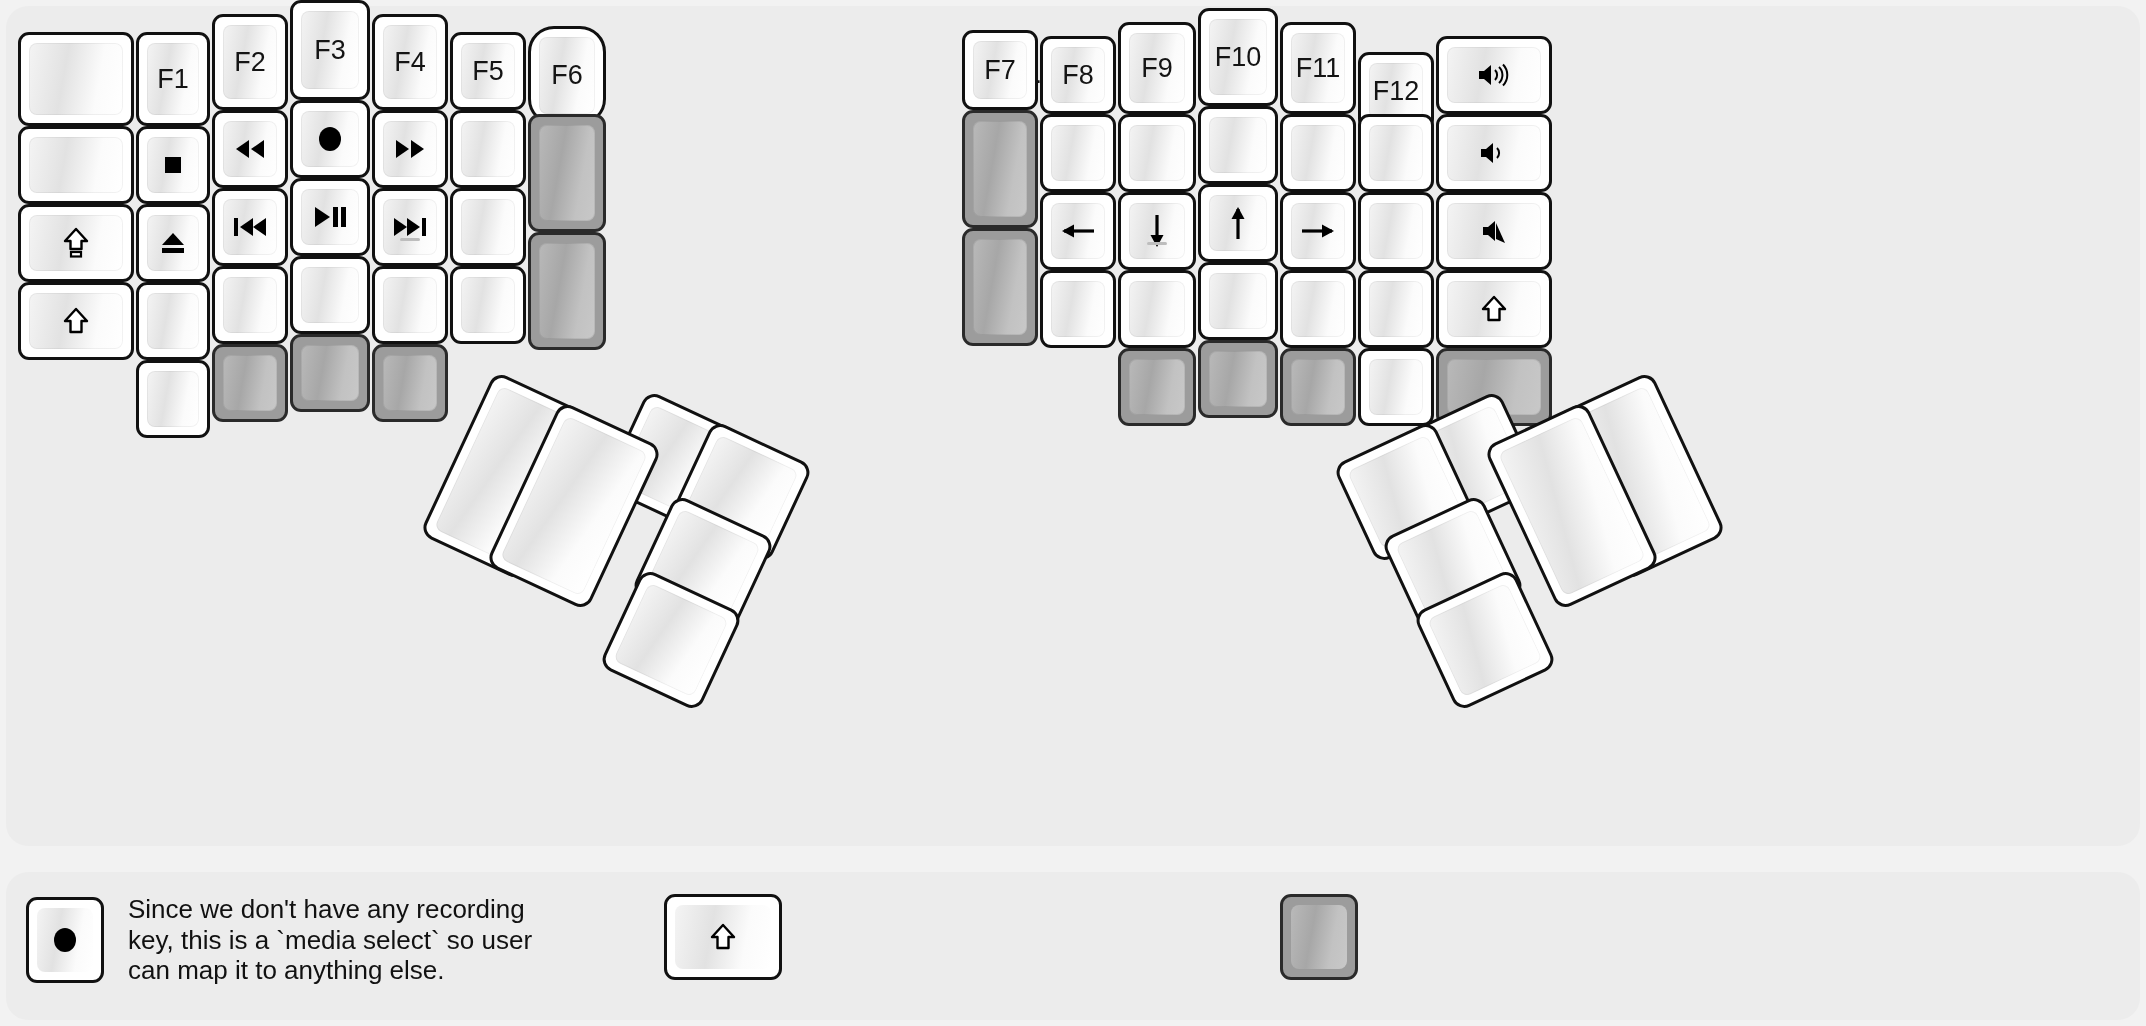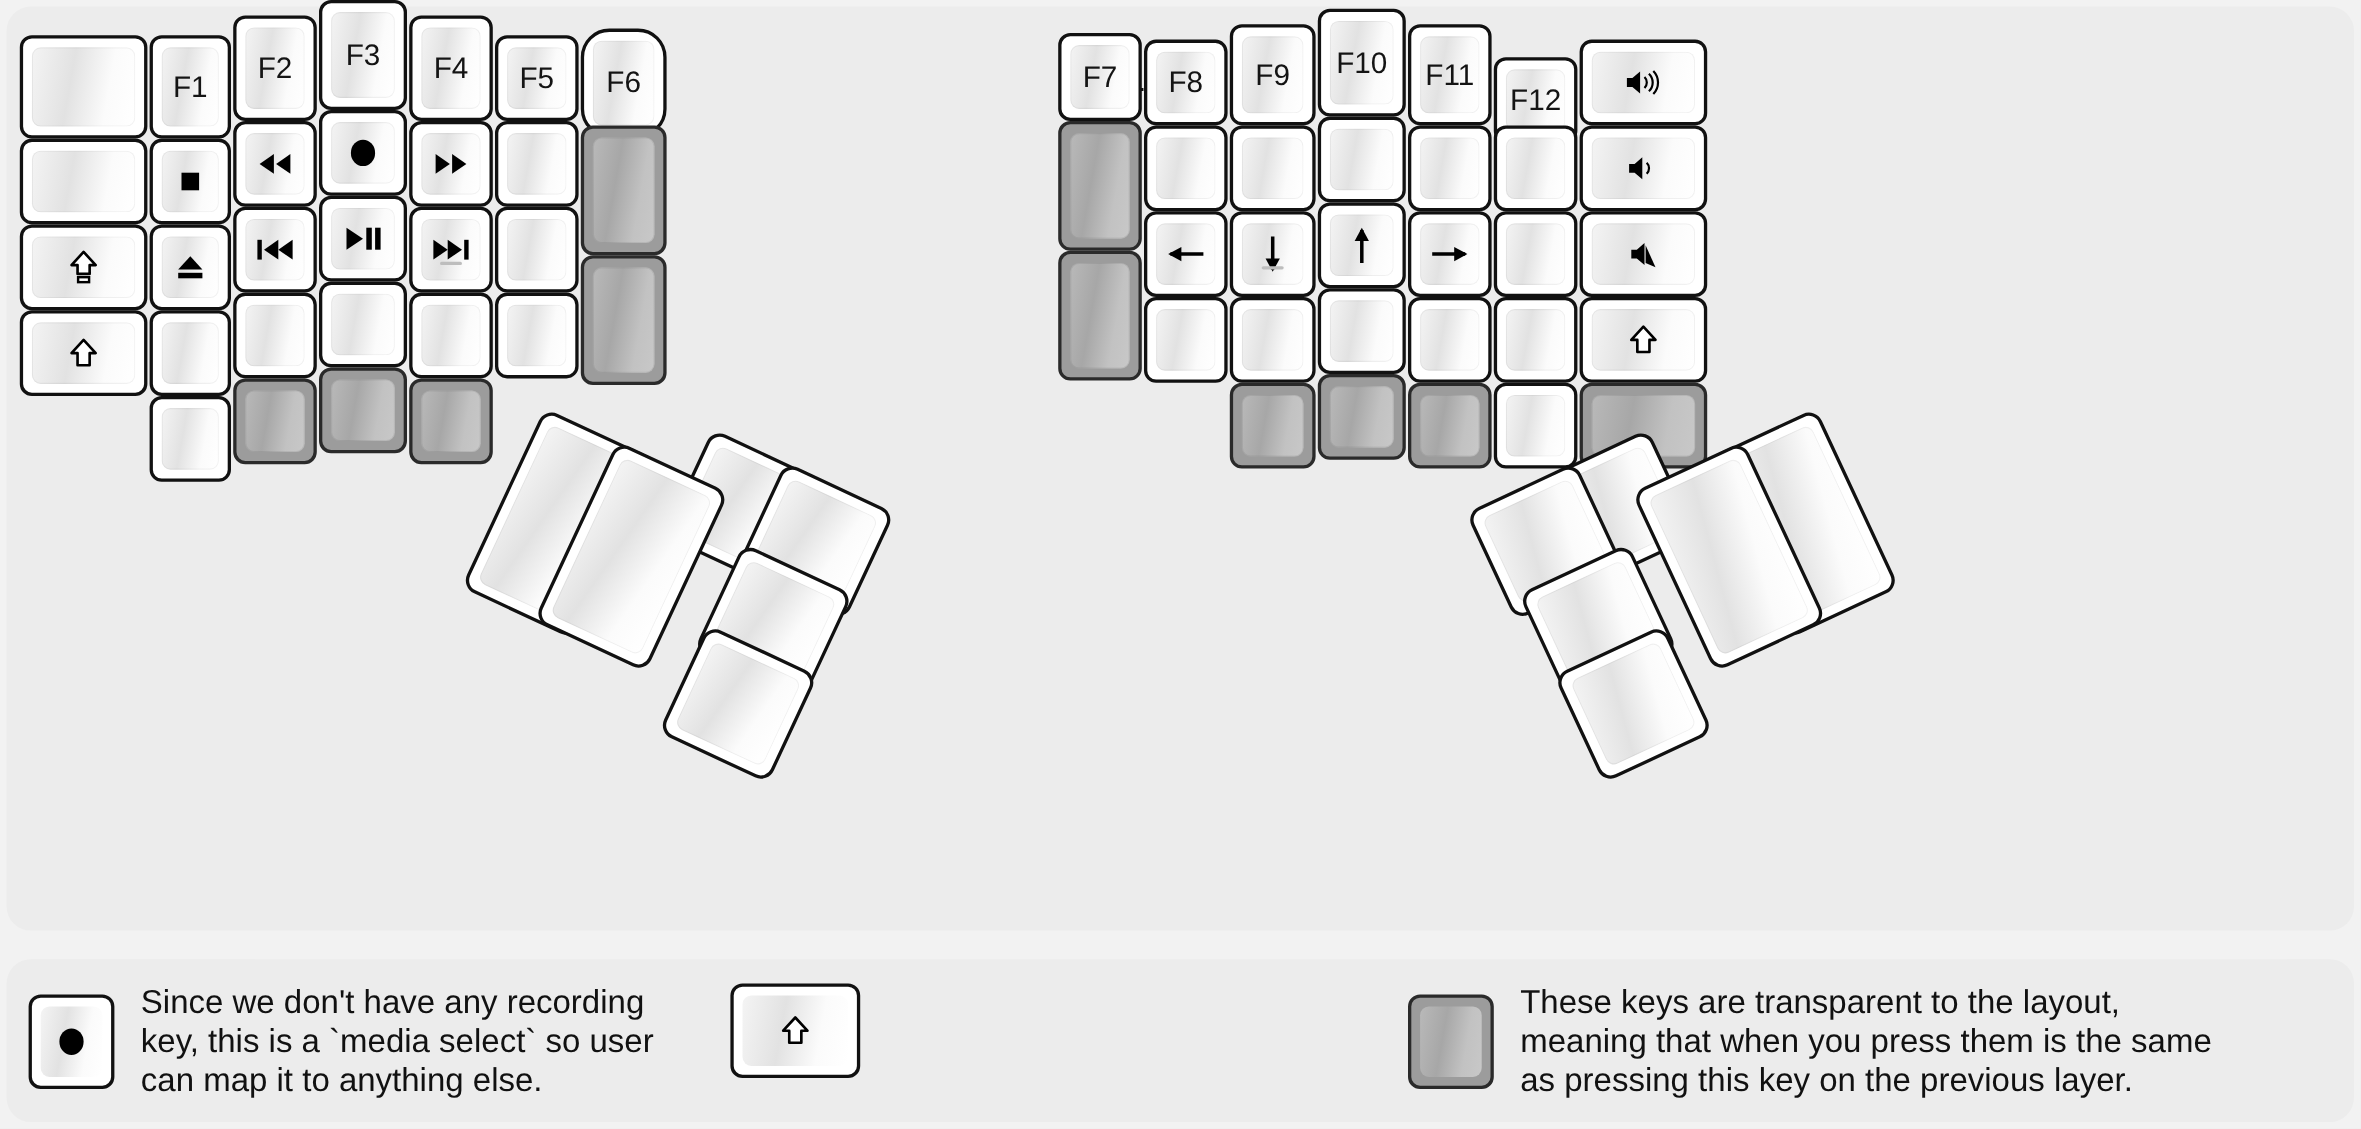--- a/index.html
+++ b/index.html
@@ -67,21 +67,21 @@
   .legend-key .cap{
     position:absolute; left:8px; top:8px; right:8px; bottom:8px; border-radius:8px;
     background:linear-gradient(100deg,#f4f4f4 0%,#e2e2e2 38%,#fbfbfb 72%,#ffffff 100%);
     display:flex; align-items:center; justify-content:center;
   }
   .legend-key.trans{ border-color:#2a2a2a; background:#9c9c9c; }
   .legend-key.trans .cap{
     background:linear-gradient(100deg,#b9b9b9 0%,#a7a7a7 38%,#c2c2c2 72%,#c8c8c8 100%);
   }
   .legend-caption{
-    margin-left:24px; font-size:30px; color:#111; line-height:1.18; white-space:pre-line;
+    margin-left:24px; font-size:26px; color:#111; line-height:1.18; white-space:pre-line;
   }
 </style>
 </head>
 <body>
 
 <div id="main-panel"></div>
 <div id="legend-panel"></div>
 
 <div id="page-title">fn Layer</div>
 
@@ -491,16 +491,13 @@
           </svg>
     </span>
       </div>
   </div>
 </div>
 
 <div class="legend-row" style="left:1280px;top:894px;">
   <div class="legend-key trans" style="width:78px;height:86px;">
     <div class="cap"></div>
   </div>
-  <div class="legend-caption">These keys are transparent to the layout,
-meaning that when you press them is the same
-as pressing this key on the previous layer.</div>
 </div>
 
 </body></html>

